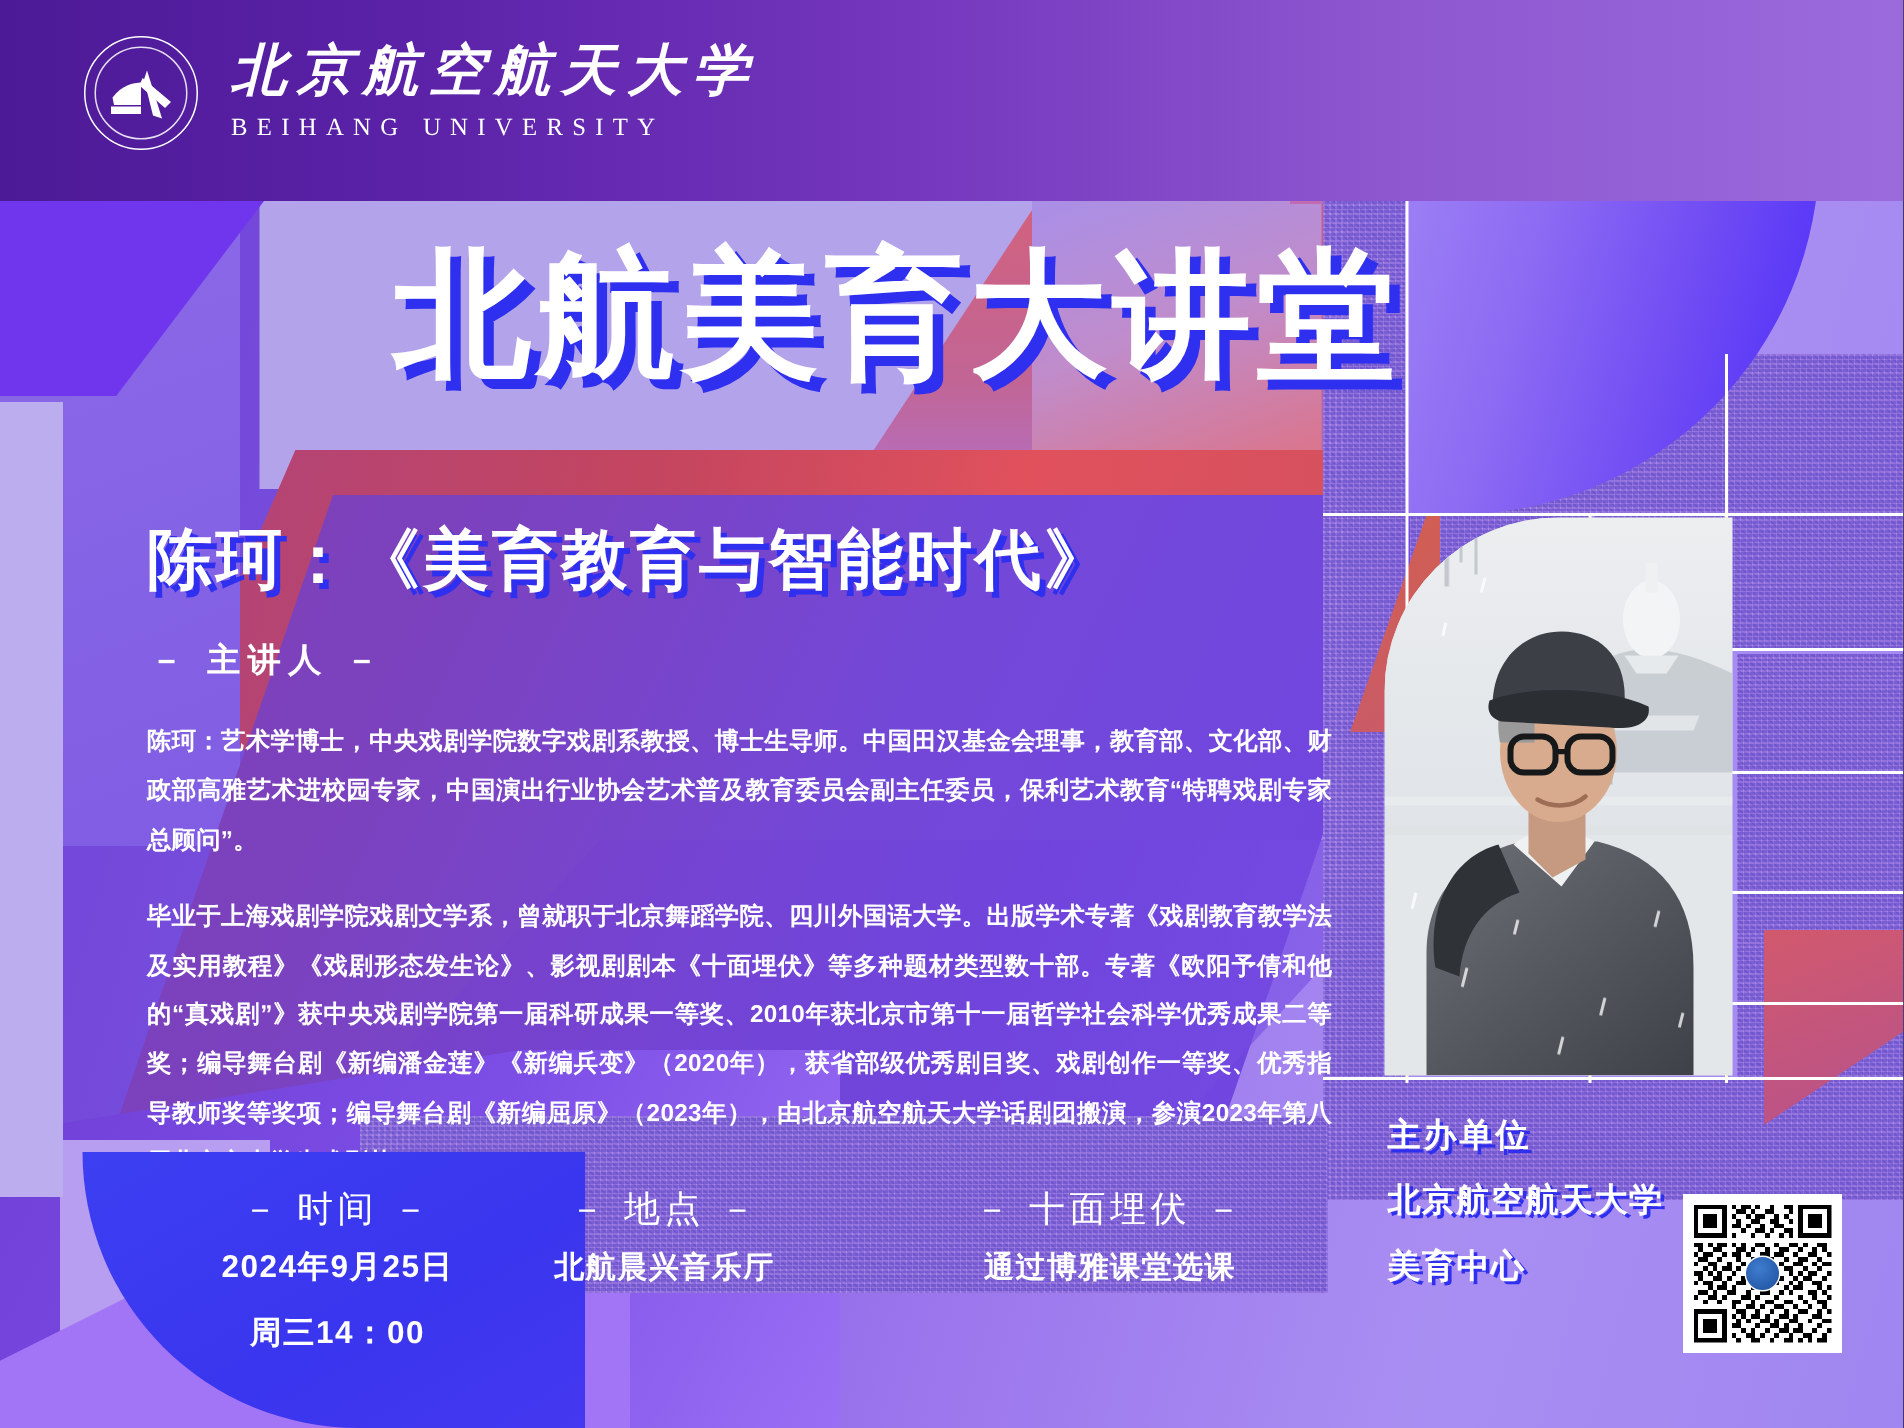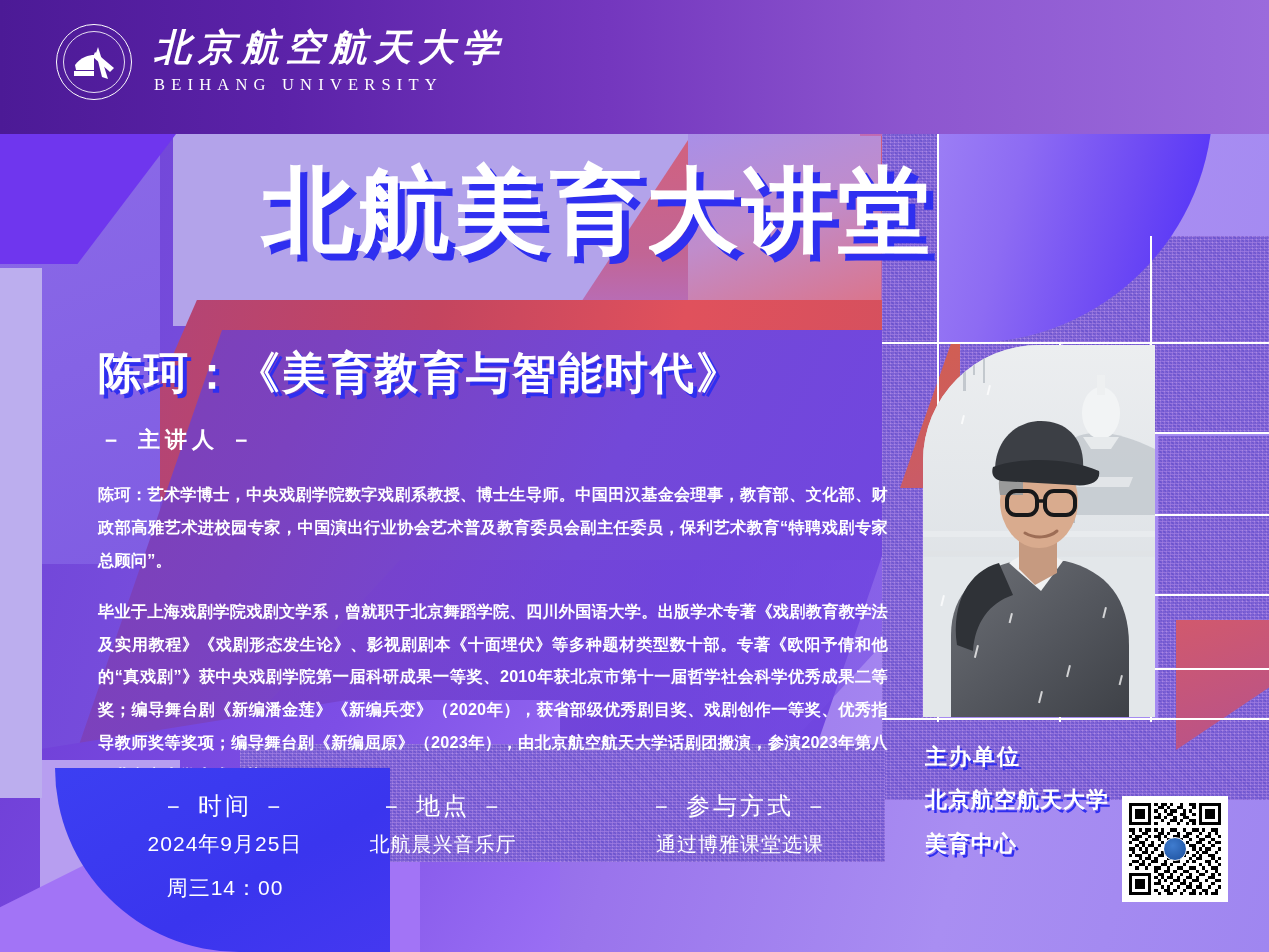--- a/index.html
+++ b/index.html
@@ -223,21 +223,21 @@
     background: #d9dde2;
   }
   .photo svg { display: block; }
 
   
   .info-block { position: absolute; text-align: center; color: #fff; }
   .info-head {
     font-size: 24px; font-weight: normal; letter-spacing: 3px; white-space: nowrap;
   }
   .info-line {
-    font-size: 20px; font-weight: normal; letter-spacing: 1px;
+    font-size: 20px; font-weight: bold; letter-spacing: 1px;
     margin-top: 9px; white-space: nowrap;
   }
   .info-time { left: 80px; top: 790px; width: 290px; }
   .info-time .info-line { font-size: 21px; margin-top: 8px; }
   .info-place { left: 318px; top: 790px; width: 250px; }
   .info-join  { left: 590px; top: 790px; width: 300px; }
 
   .org {
     position: absolute; left: 925px; top: 742px;
     color: #ffffff; font-weight: bold;
@@ -415,21 +415,21 @@
     <div class="info-line">2024年9月25日</div>
     <div class="info-line" style="margin-top:16px">周三14：00</div>
   </div>
 
   <div class="info-block info-place">
     <div class="info-head">－ 地点 －</div>
     <div class="info-line">北航晨兴音乐厅</div>
   </div>
 
   <div class="info-block info-join">
-    <div class="info-head">－ 参与方式 －</div>
+    <div class="info-head">－ 十面埋伏 －</div>
     <div class="info-line">通过博雅课堂选课</div>
   </div>
 
   <div class="org">
     <div class="org-head">主办单位</div>
     <div class="org-line">北京航空航天大学</div>
     <div class="org-line" style="margin-top:14px">美育中心</div>
   </div>
 
   <div class="qr">

